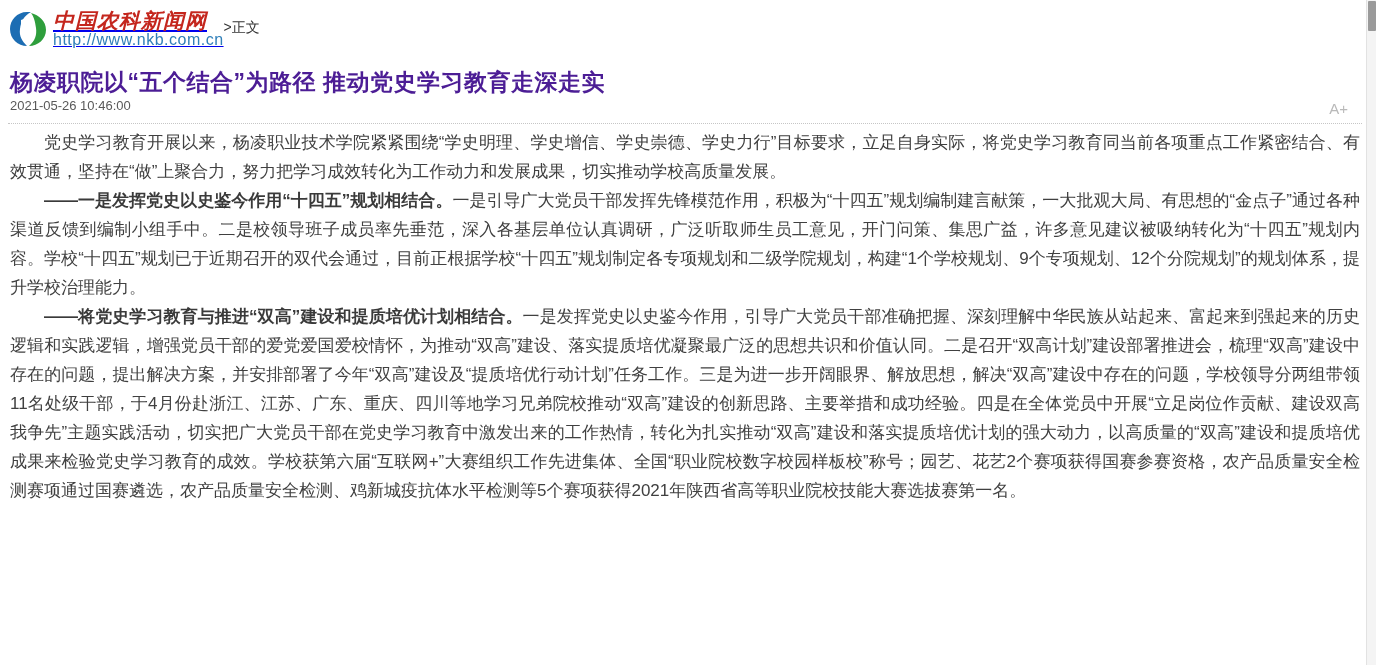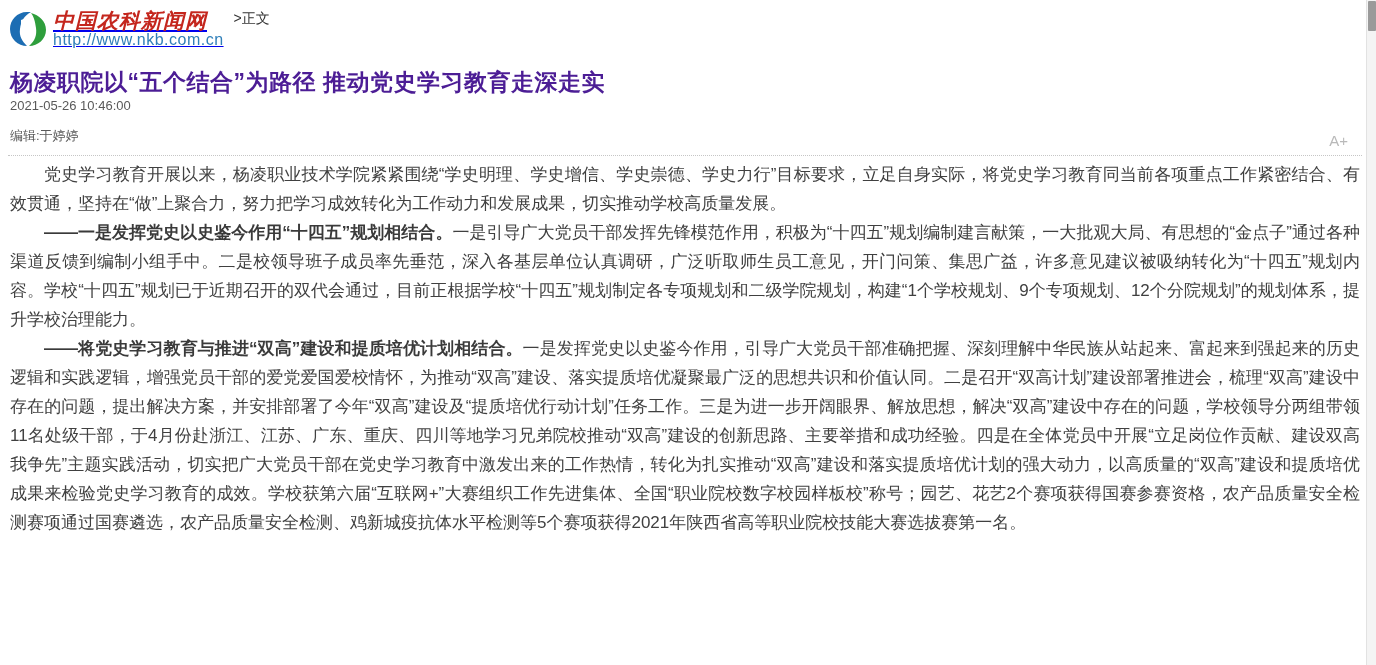--- a/index.html
+++ b/index.html
@@ -12,22 +12,22 @@
   }
   .page {
     position: relative;
     width: 100%;
     height: 100%;
     padding: 8px 14px 0 8px;
   }
   
   .site-header {
     display: flex;
-    align-items: flex-start;
-    gap: 10px;
+    align-items: center;
+    gap: 0;
     padding: 2px 0 4px 0;
   }
   .logo {
     display: flex;
     align-items: center;
     gap: 5px;
   }
   .logo-icon { width: 40px; height: 38px; flex: 0 0 auto; }
   .logo-text { display: flex; flex-direction: column; line-height: 1.05; }
   .site-name {
@@ -127,21 +127,20 @@
         <span class="site-name">中国农科新闻网</span>
         <span class="site-url">http://www.nkb.com.cn</span>
       </span>
     </a>
     <span class="breadcrumb">&gt;正文</span>
   </div>
 
   <div class="article-head">
     <h1 class="article-title">杨凌职院以“五个结合”为路径 推动党史学习教育走深走实</h1>
     <div class="article-date">2021-05-26 10:46:00</div>
-    <div class="article-editor">编辑:于婷婷</div>
     <span class="font-size-control">A+</span>
   </div>
 
   <hr class="meta-divider">
 
   <div class="article-body">
       <p>党史学习教育开展以来，杨凌职业技术学院紧紧围绕“学史明理、学史增信、学史崇德、学史力行”目标要求，立足自身实际，将党史学习教育同当前各项重点工作紧密结合、有效贯通，坚持在“做”上聚合力，努力把学习成效转化为工作动力和发展成果，切实推动学校高质量发展。</p>
       <p><strong>——一是发挥党史以史鉴今作用“十四五”规划相结合。</strong>一是引导广大党员干部发挥先锋模范作用，积极为“十四五”规划编制建言献策，一大批观大局、有思想的“金点子”通过各种渠道反馈到编制小组手中。二是校领导班子成员率先垂范，深入各基层单位认真调研，广泛听取师生员工意见，开门问策、集思广益，许多意见建议被吸纳转化为“十四五”规划内容。学校“十四五”规划已于近期召开的双代会通过，目前正根据学校“十四五”规划制定各专项规划和二级学院规划，构建“1个学校规划、9个专项规划、12个分院规划”的规划体系，提升学校治理能力。</p>
       <p><strong>——将党史学习教育与推进“双高”建设和提质培优计划相结合。</strong>一是发挥党史以史鉴今作用，引导广大党员干部准确把握、深刻理解中华民族从站起来、富起来到强起来的历史逻辑和实践逻辑，增强党员干部的爱党爱国爱校情怀，为推动“双高”建设、落实提质培优凝聚最广泛的思想共识和价值认同。二是召开“双高计划”建设部署推进会，梳理“双高”建设中存在的问题，提出解决方案，并安排部署了今年“双高”建设及“提质培优行动计划”任务工作。三是为进一步开阔眼界、解放思想，解决“双高”建设中存在的问题，学校领导分两组带领11名处级干部，于4月份赴浙江、江苏、广东、重庆、四川等地学习兄弟院校推动“双高”建设的创新思路、主要举措和成功经验。四是在全体党员中开展“立足岗位作贡献、建设双高我争先”主题实践活动，切实把广大党员干部在党史学习教育中激发出来的工作热情，转化为扎实推动“双高”建设和落实提质培优计划的强大动力，以高质量的“双高”建设和提质培优成果来检验党史学习教育的成效。学校获第六届“互联网+”大赛组织工作先进集体、全国“职业院校数字校园样板校”称号；园艺、花艺2个赛项获得国赛参赛资格，农产品质量安全检测赛项通过国赛遴选，农产品质量安全检测、鸡新城疫抗体水平检测等5个赛项获得2021年陕西省高等职业院校技能大赛选拔赛第一名。</p>
     </div>

